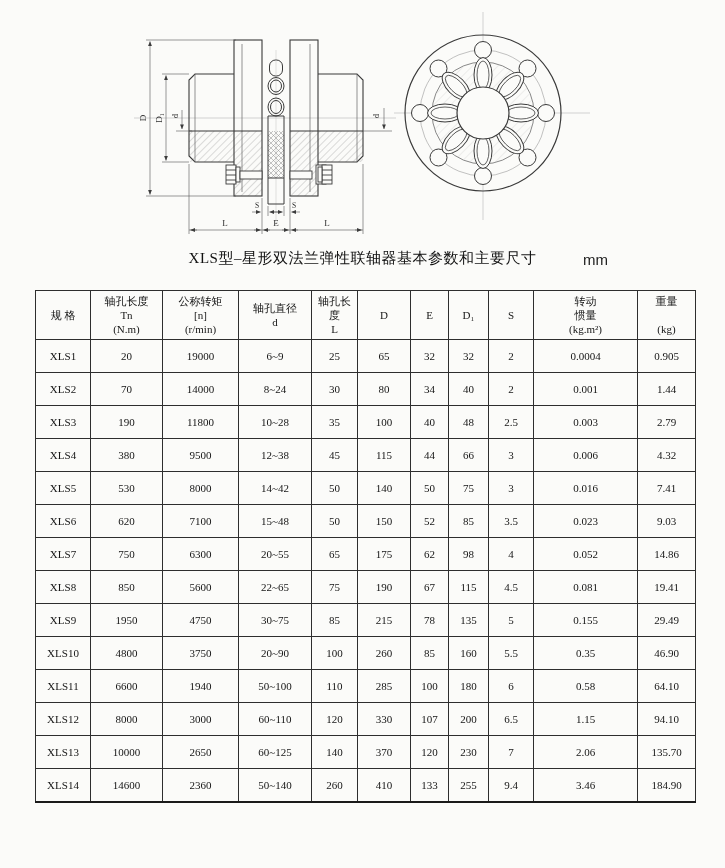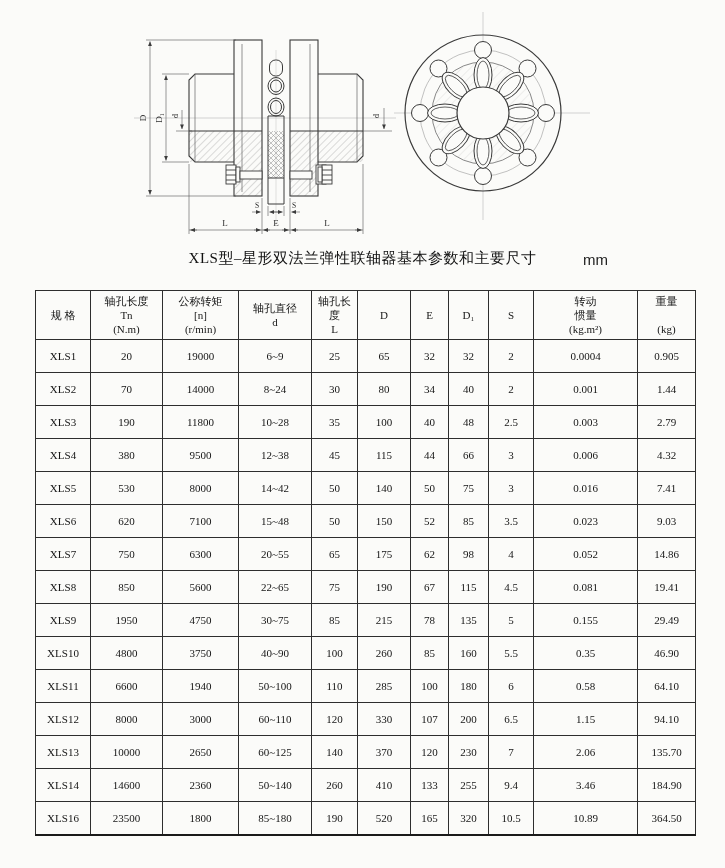--- a/index.html
+++ b/index.html
@@ -428,21 +428,21 @@
           <td>78</td>
           <td>135</td>
           <td>5</td>
           <td>0.155</td>
           <td>29.49</td>
         </tr>
         <tr>
           <td>XLS10</td>
           <td>4800</td>
           <td>3750</td>
-          <td>40~90</td>
+          <td>20~90</td>
           <td>100</td>
           <td>260</td>
           <td>85</td>
           <td>160</td>
           <td>5.5</td>
           <td>0.35</td>
           <td>46.90</td>
         </tr>
         <tr>
           <td>XLS11</td>
@@ -489,29 +489,16 @@
           <td>2360</td>
           <td>50~140</td>
           <td>260</td>
           <td>410</td>
           <td>133</td>
           <td>255</td>
           <td>9.4</td>
           <td>3.46</td>
           <td>184.90</td>
         </tr>
-        <tr>
-          <td>XLS16</td>
-          <td>23500</td>
-          <td>1800</td>
-          <td>85~180</td>
-          <td>190</td>
-          <td>520</td>
-          <td>165</td>
-          <td>320</td>
-          <td>10.5</td>
-          <td>10.89</td>
-          <td>364.50</td>
-        </tr>
       </tbody>
   </table>
 
 </div>
 
 </body></html>

